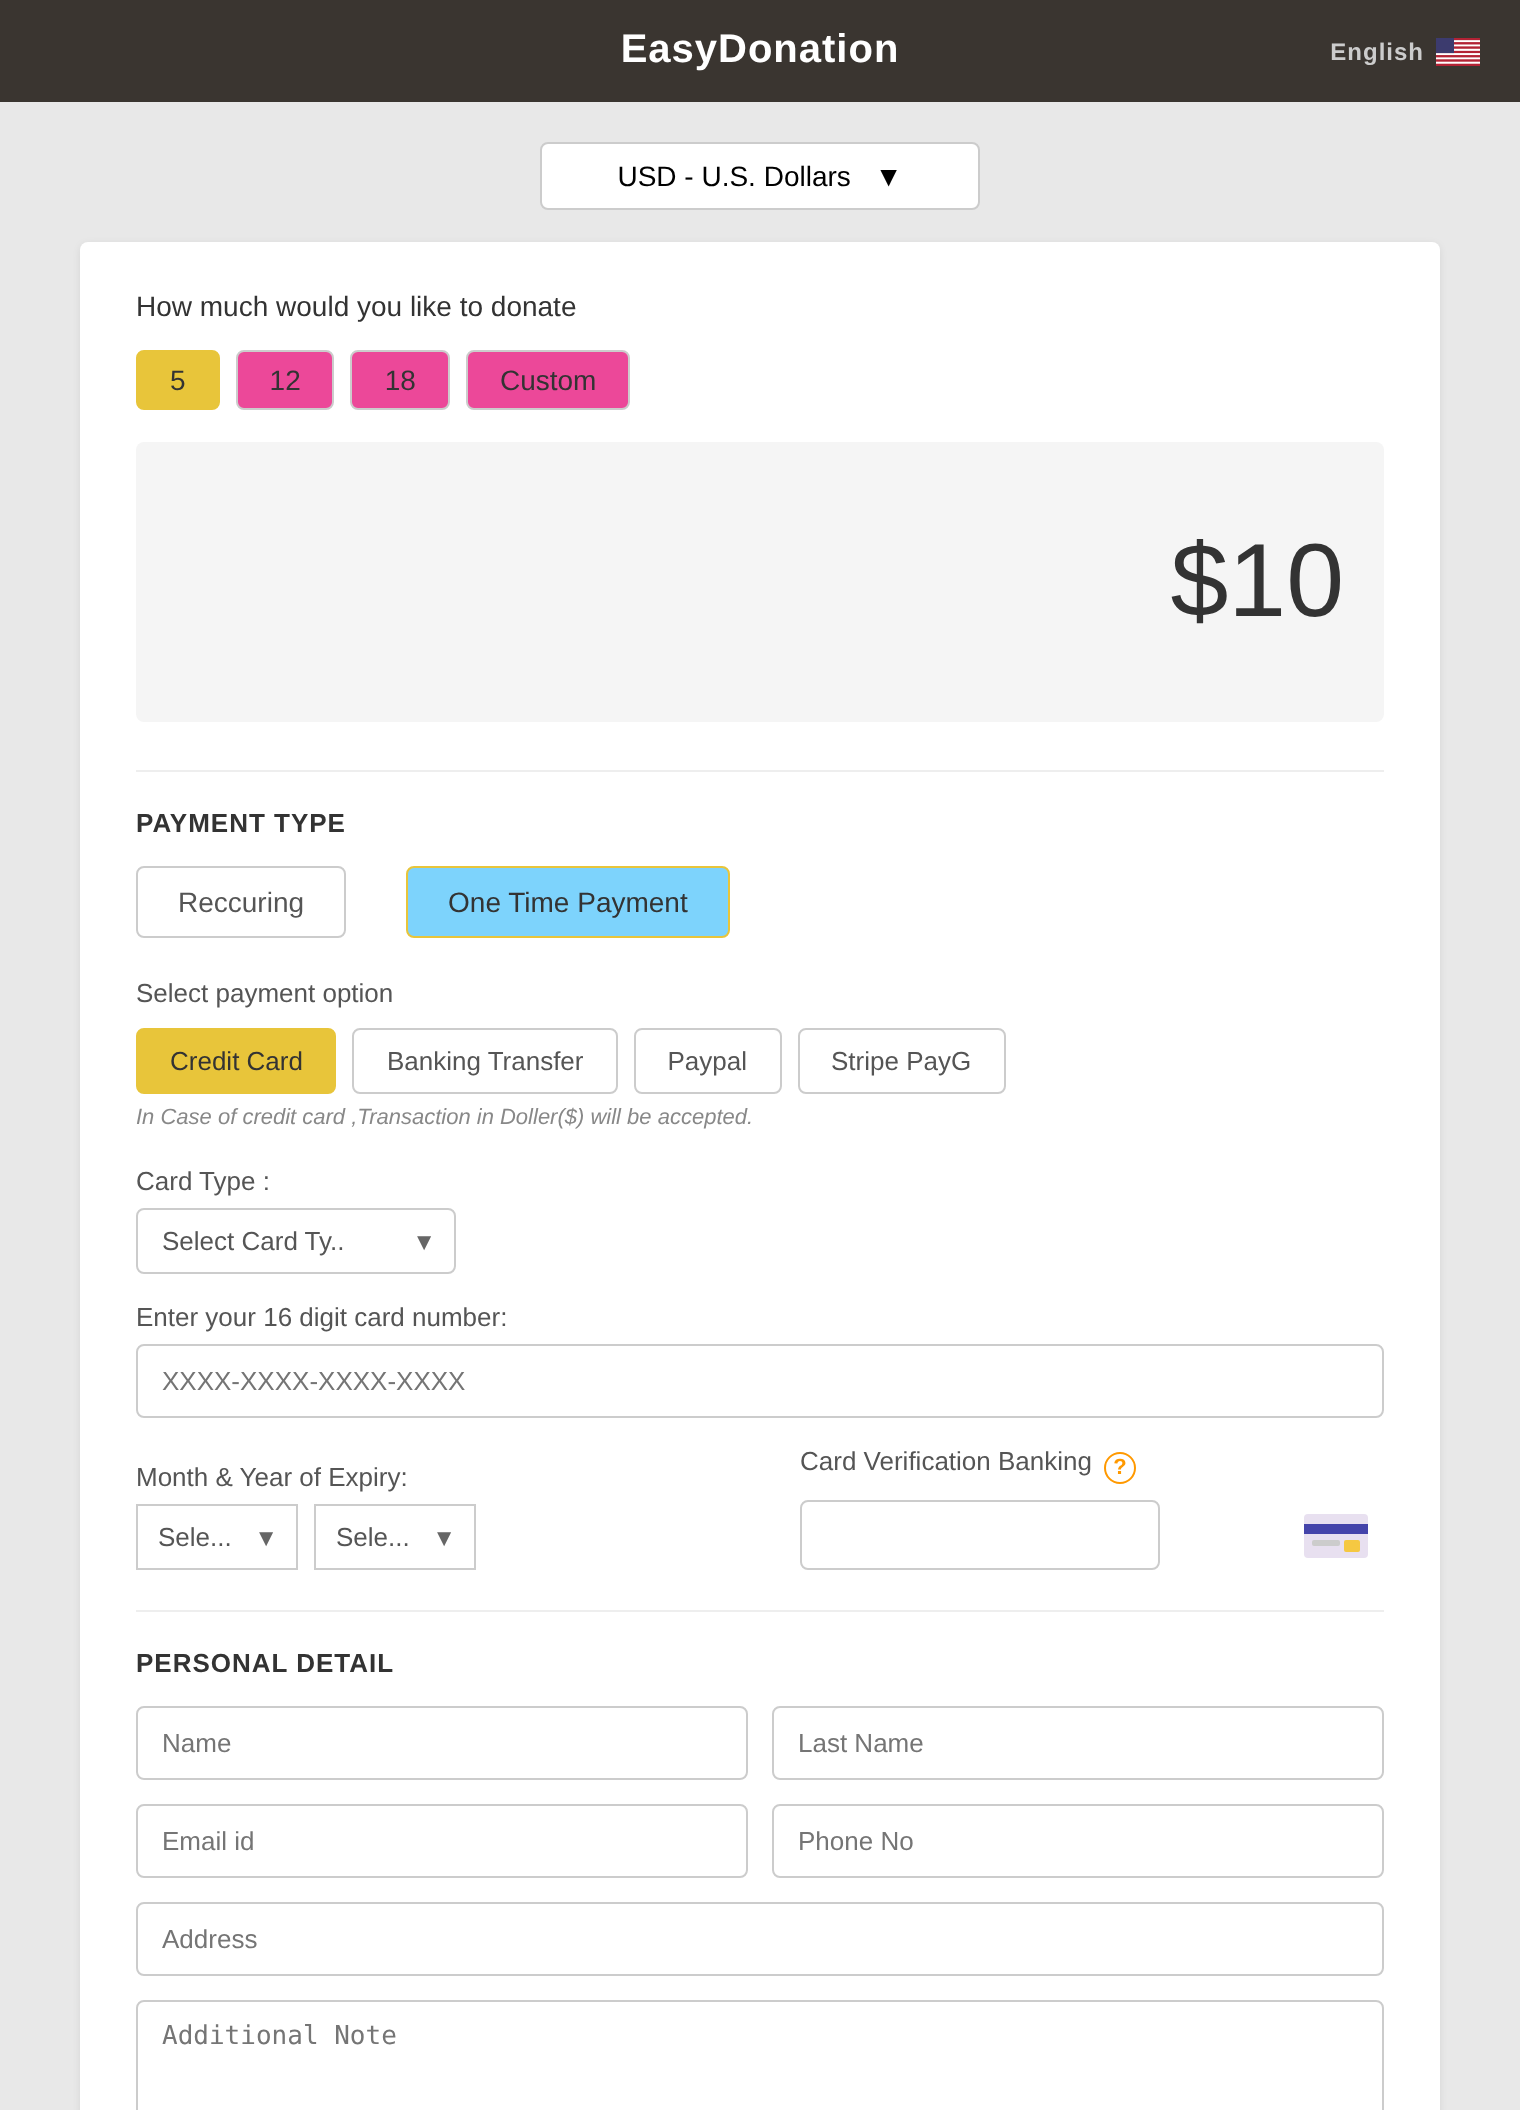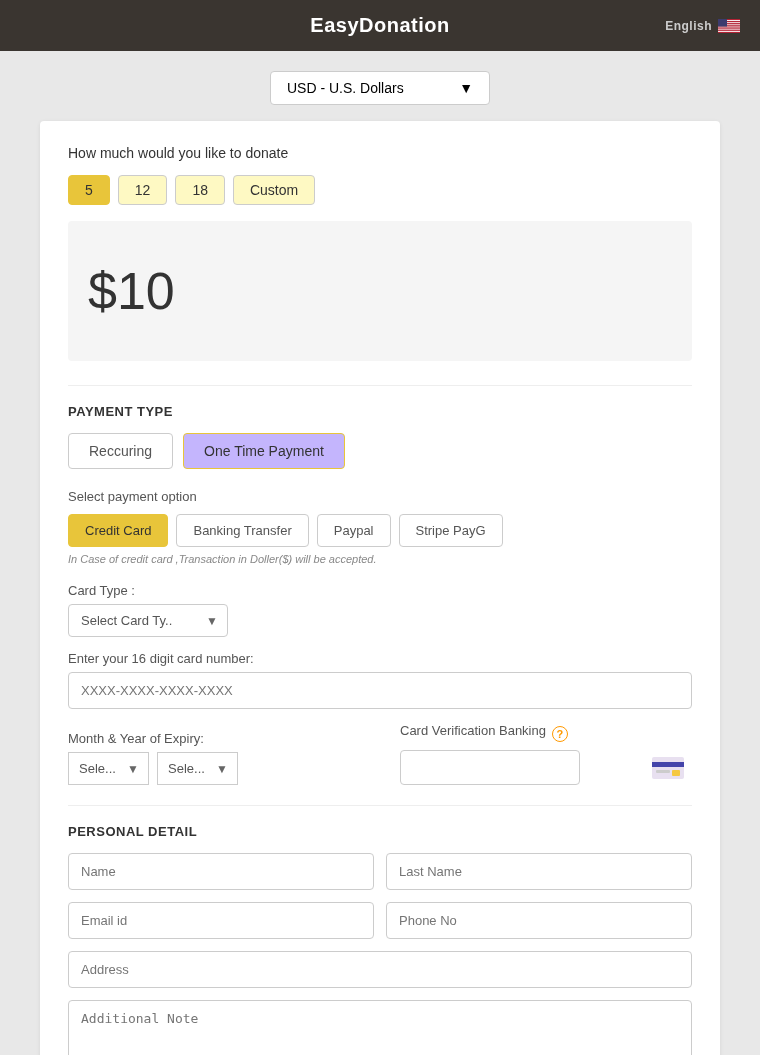--- a/index.html
+++ b/index.html
@@ -42,21 +42,21 @@
       border: 1px solid #ccc;
       border-radius: 4px;
       padding: 8px 16px;
       font-size: 14px;
       background: white;
       display: flex;
       align-items: center;
       gap: 12px;
       cursor: pointer;
       width: 220px;
-      justify-content: space-between;
+      justify-content: center;
     }
     .card {
       background: white;
       border-radius: 4px;
       padding: 24px 28px;
       box-shadow: 0 1px 4px rgba(0,0,0,0.08);
     }
     .section-title {
       font-size: 13px;
       font-weight: bold;
@@ -73,33 +73,33 @@
       display: flex;
       gap: 8px;
       margin-bottom: 16px;
       flex-wrap: wrap;
     }
     .amount-btn {
       border: 1px solid #ccc;
       border-radius: 4px;
       padding: 6px 16px;
       font-size: 14px;
-      background: #fef9c3;
+      background: #ec4899;
       cursor: pointer;
       color: #333;
     }
     .amount-btn.active {
       background: #e8c53a;
       border-color: #e8c53a;
       color: #333;
     }
     .amount-display {
       background: #f5f5f5;
       border-radius: 4px;
-      text-align: left;
+      text-align: right;
       padding: 40px 20px;
       margin-bottom: 24px;
       font-size: 52px;
       color: #333;
       font-weight: 300;
     }
     .payment-type-row {
       display: flex;
       gap: 10px;
       margin-bottom: 20px;
@@ -107,24 +107,25 @@
     .payment-type-btn {
       border: 1px solid #ccc;
       border-radius: 4px;
       padding: 9px 20px;
       font-size: 14px;
       background: white;
       cursor: pointer;
       color: #555;
     }
     .payment-type-btn.active {
-      background: #c4b5fd;
+      background: #7dd3fc;
       border-color: #e8c53a;
       color: #333;
       font-weight: 500;
+      margin-left: 20px;
     }
     .payment-option-label {
       font-size: 13px;
       color: #555;
       margin-bottom: 10px;
     }
     .payment-options-row {
       display: flex;
       gap: 8px;
       margin-bottom: 6px;

